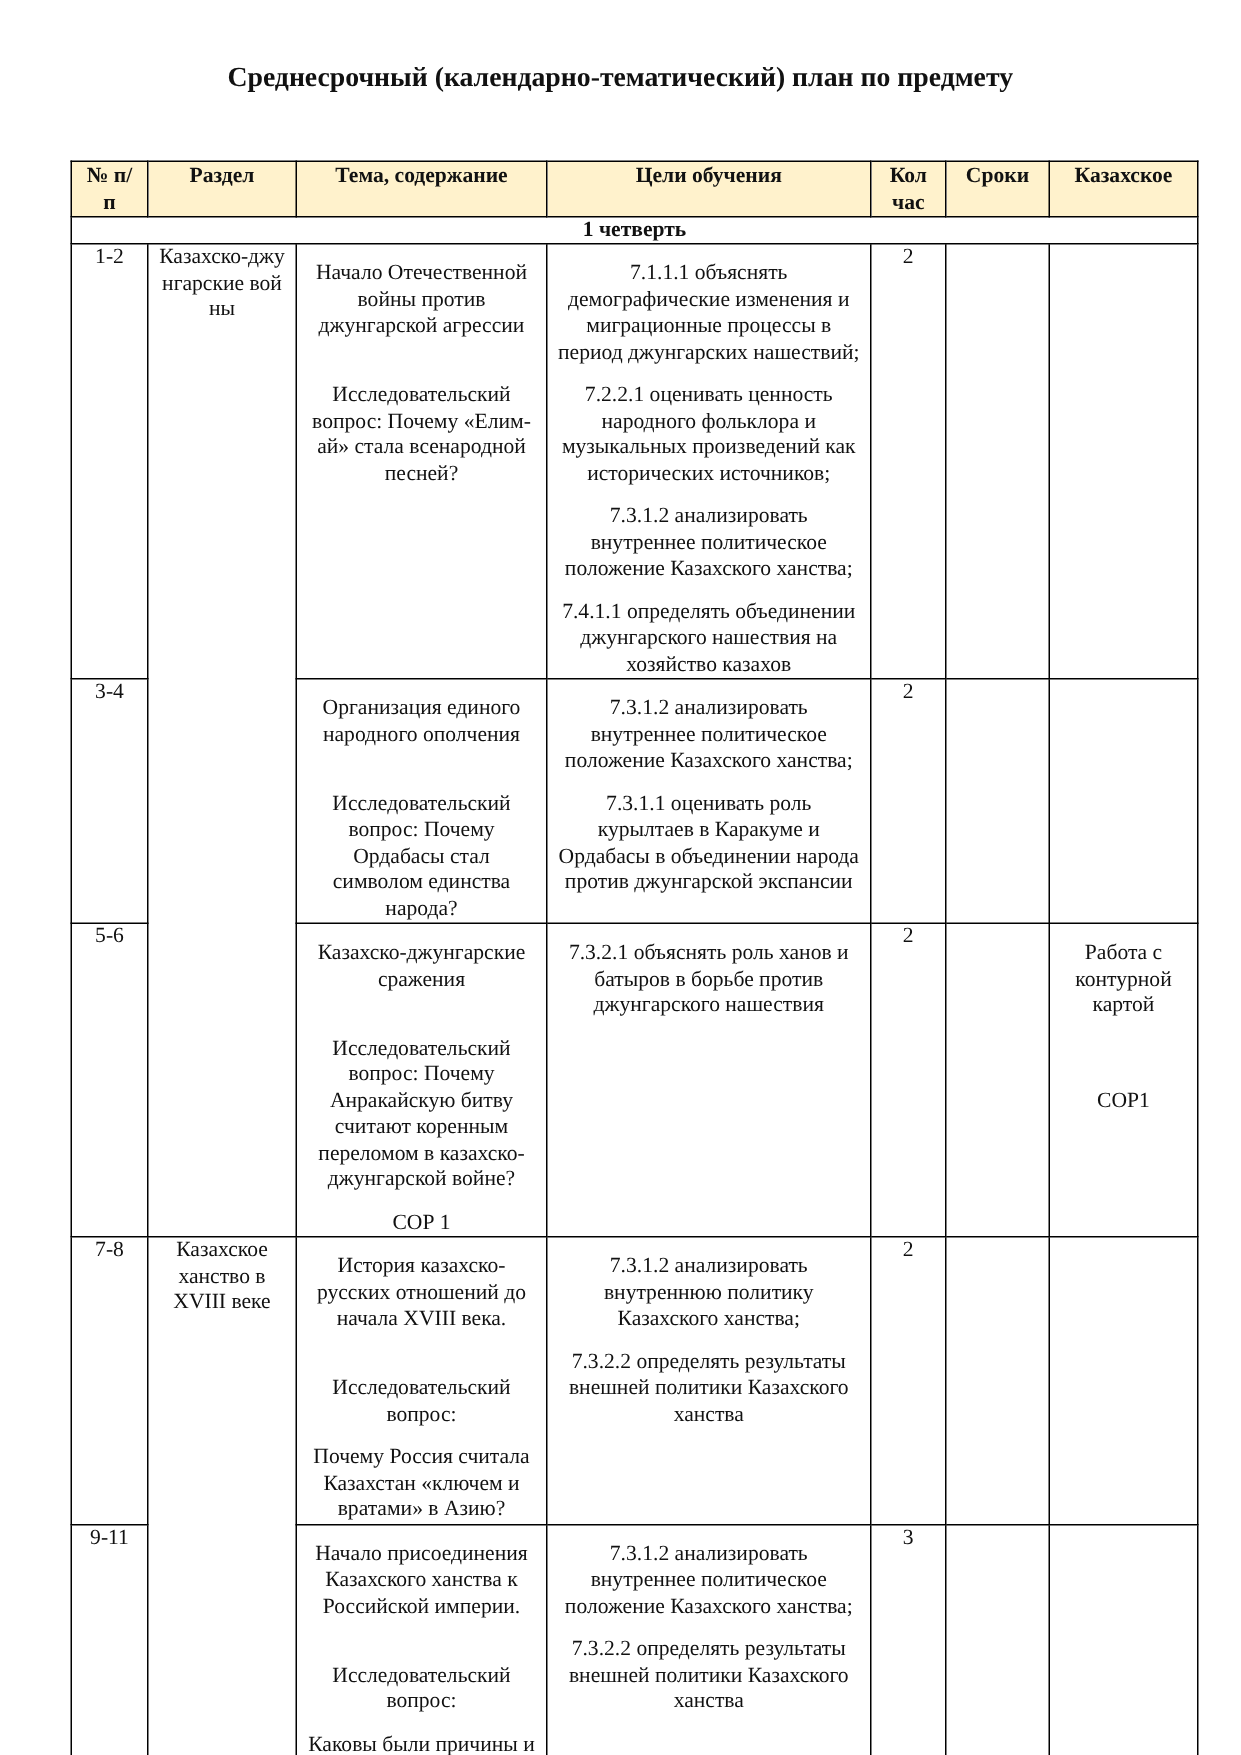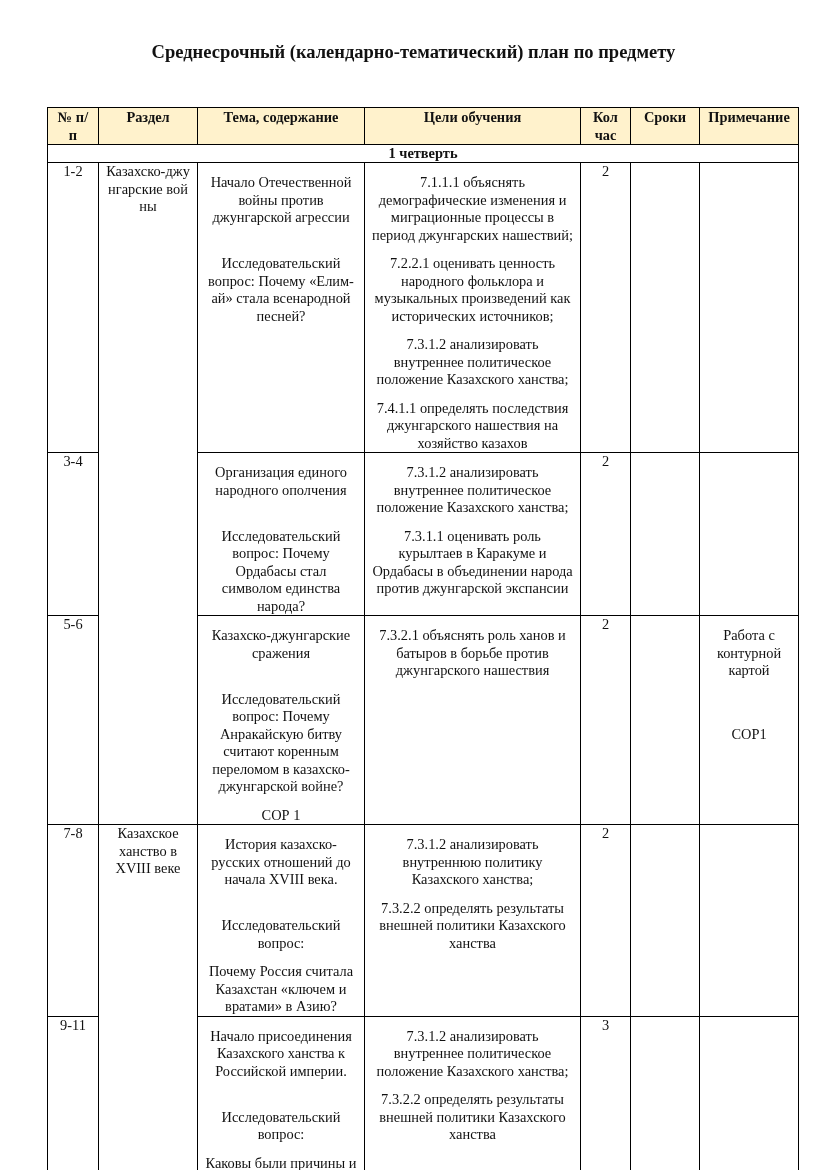--- a/index.html
+++ b/index.html
@@ -83,41 +83,41 @@
     <col style="width:99px">
   </colgroup>
   <thead>
     <tr class="head-row">
       <th class="num">№ п/п</th>
       <th>Раздел</th>
       <th>Тема, содержание</th>
       <th>Цели обучения</th>
       <th class="hours">Кол час</th>
       <th>Сроки</th>
-      <th style="word-break:break-all">Примечание</th>
+      <th style="word-break:break-all">Казахское</th>
     </tr>
   </thead>
   <tbody>
     <tr class="quarter-row">
       <td colspan="7">1 четверть</td>
     </tr>
 
     <tr style="height:269px">
       <td class="num">1-2</td>
       <td rowspan="3" style="word-break:break-all">Казахско-джунгарские войны</td>
       <td>
         <span class="p">Начало Отечественной войны против джунгарской агрессии</span>
         <span class="gap"></span>
         <span class="p">Исследовательский вопрос: Почему «Елим-ай» стала всенародной песней?</span>
       </td>
       <td>
         <span class="p">7.1.1.1 объяснять демографические изменения и миграционные процессы в период джунгарских нашествий;</span>
         <span class="p">7.2.2.1 оценивать ценность народного фольклора и музыкальных произведений как исторических источников;</span>
         <span class="p">7.3.1.2 анализировать внутреннее политическое положение Казахского ханства;</span>
-        <span class="p">7.4.1.1 определять последствия джунгарского нашествия на хозяйство казахов</span>
+        <span class="p">7.4.1.1 определять объединении джунгарского нашествия на хозяйство казахов</span>
       </td>
       <td class="hours">2</td>
       <td></td>
       <td></td>
     </tr>
 
     <tr style="height:159px">
       <td class="num">3-4</td>
       <td>
         <span class="p">Организация единого народного ополчения</span>

